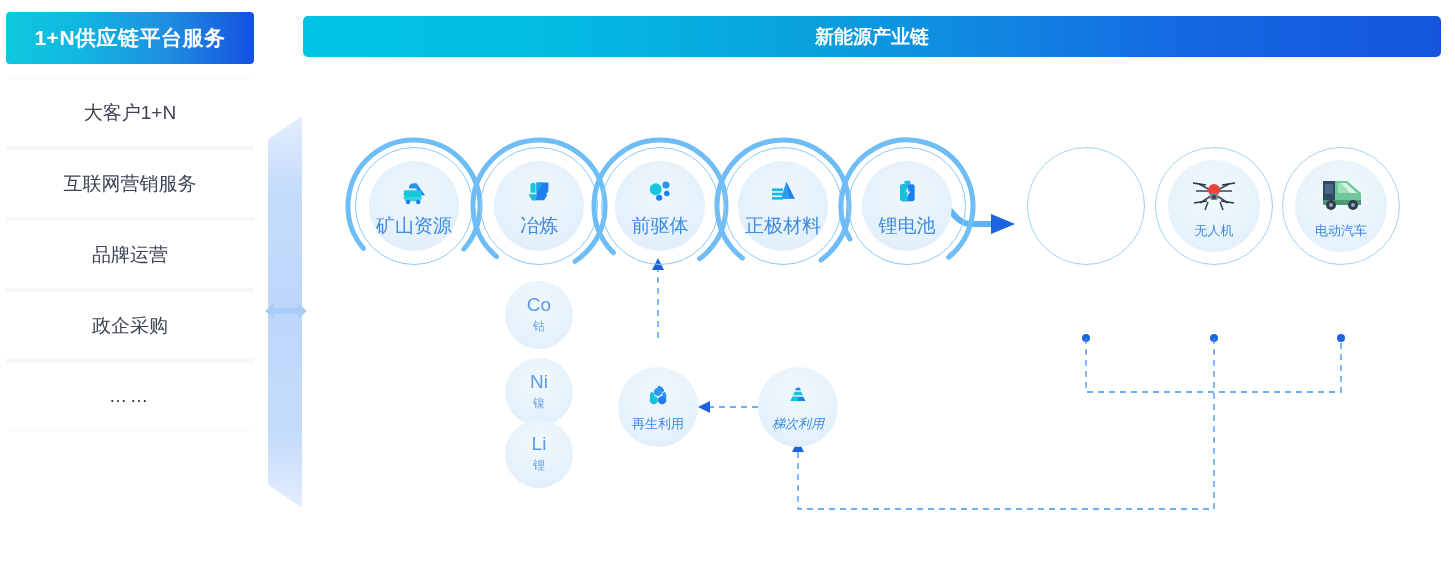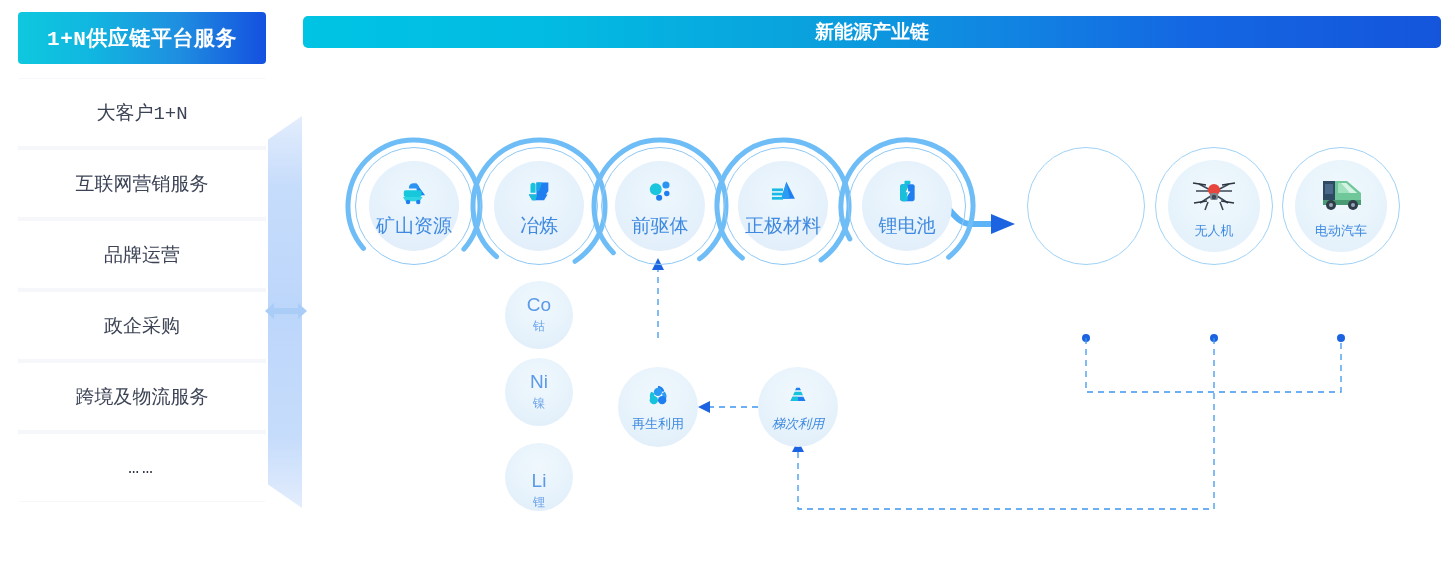--- a/index.html
+++ b/index.html
@@ -6,22 +6,22 @@
   html, body {
     width: 1455px; height: 588px;
     background: #ffffff;
     font-family: "Liberation Sans", "DejaVu Sans", sans-serif;
     overflow: hidden;
   }
   #root { position: relative; width: 1455px; height: 588px; background: #fff; }
 
   
   #sidebar {
-    position: absolute; left: 18px; top: 12px;
-    width: 248px; height: 560px; font-family: Liberation Mono, monospace;
+    position: absolute; left: 6px; top: 12px;
+    width: 248px; height: 560px;
   }
   #sidebar-title {
     width: 248px; height: 52px;
     border-radius: 4px;
     background: linear-gradient(90deg, #0ec8de 0%, #11b6e0 30%, #1f8ee0 65%, #1450e0 100%);
     color: #fff; font-size: 21px; font-weight: bold;
     display: flex; align-items: center; justify-content: center;
     letter-spacing: .5px;
   }
   #sidebar-list {
@@ -46,21 +46,21 @@
   #divider .face {
     position: absolute; left: 6px; top: 0; width: 34px; height: 392px;
     background: linear-gradient(180deg, #e3edfd 0%, #c6dcfb 18%, #bcd6fb 50%, #c6dcfb 82%, #e3edfd 100%);
     clip-path: polygon(0% 6%, 100% 0%, 100% 100%, 0% 94%);
   }
   #divider .arrow { position: absolute; left: 0; top: 182px; width: 48px; height: 26px; }
 
   
   #header {
     position: absolute; left: 303px; top: 16px;
-    width: 1138px; height: 32px;
+    width: 1138px; height: 41px;
     border-radius: 5px;
     background: linear-gradient(90deg, #00c4e4 0%, #02bbe2 22%, #0aa0dd 45%, #1184e2 62%, #1467e2 78%, #1455dc 100%);
     color: #ffffff; font-size: 19px; font-weight: bold;
     display: flex; align-items: center; justify-content: center;
   }
 
   
   #canvas { position: absolute; left: 303px; top: 72px; width: 1152px; height: 516px; }
   #wires { position: absolute; left: 0; top: 0; width: 1152px; height: 516px; }
 
@@ -120,23 +120,20 @@
           <span>大客户1+N</span>
         </div>
       <div class="side-item">
           <span>互联网营销服务</span>
         </div>
       <div class="side-item">
           <span>品牌运营</span>
         </div>
       <div class="side-item">
           <span>政企采购</span>
-        </div>
-      <div class="side-item">
-          <span>跨境及物流服务</span>
         </div>
       <div class="side-item dots">
           <span>……</span>
         </div>
     </div>
   </div>
 
   <div id="divider">
     <div class="face"></div>
     <svg class="arrow" viewBox="0 0 48 26">
@@ -258,21 +255,21 @@
     </div>
 
     <div class="soft elem" style="left:202px; top:209px;">
       <div class="sym">Co</div>
       <div class="cn">钴</div>
     </div>
     <div class="soft elem" style="left:202px; top:286px;">
       <div class="sym">Ni</div>
       <div class="cn">镍</div>
     </div>
-    <div class="soft elem" style="left:202px; top:371px;justify-content:flex-end;">
+    <div class="soft elem" style="left:202px; top:348px;">
       <div class="sym">Li</div>
       <div class="cn">锂</div>
     </div>
 
     <div class="soft recy" style="left:315px; top:295px;">
       <svg class="glyph" viewBox="0 0 36 36">
         <path d="M18 6 C22 6 25 9 25.5 12.5 L20 13 C19.5 11 18.8 10.2 18 10 Z" fill="#1f7ef0"></path>
         <path d="M26 13 C29 16 29 21 26 24 L22 20 C23.6 18.6 23.8 16.6 22.6 15 Z" fill="#2b9bf4"></path>
         <path d="M10 13 C7.5 16 7.5 21 11 24 L15 20 C13.2 18.4 13.2 16.4 14.4 15 Z" fill="#17c2dc"></path>
         <circle cx="13" cy="23" r="5" fill="#17c2dc"></circle>

